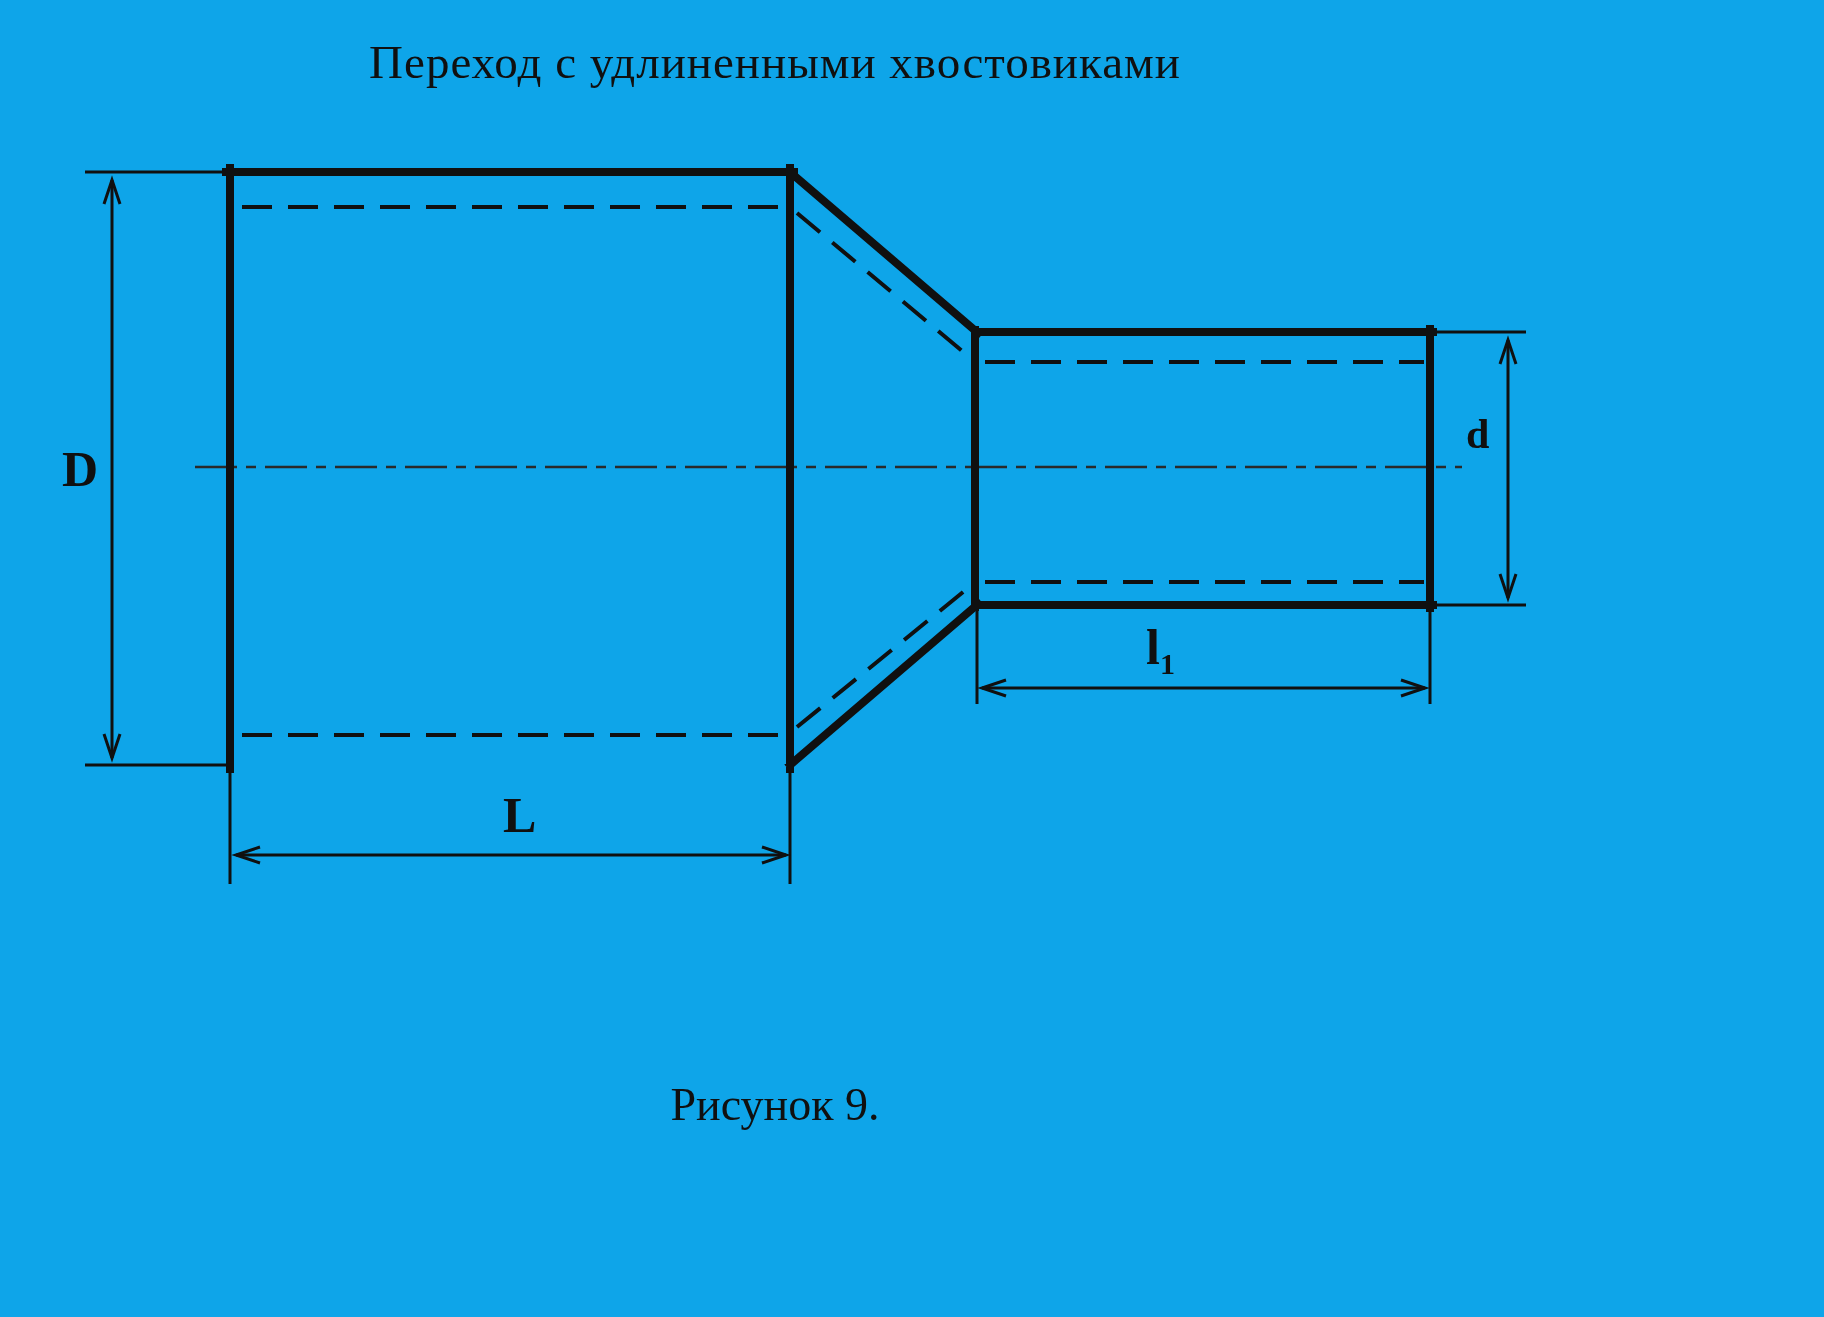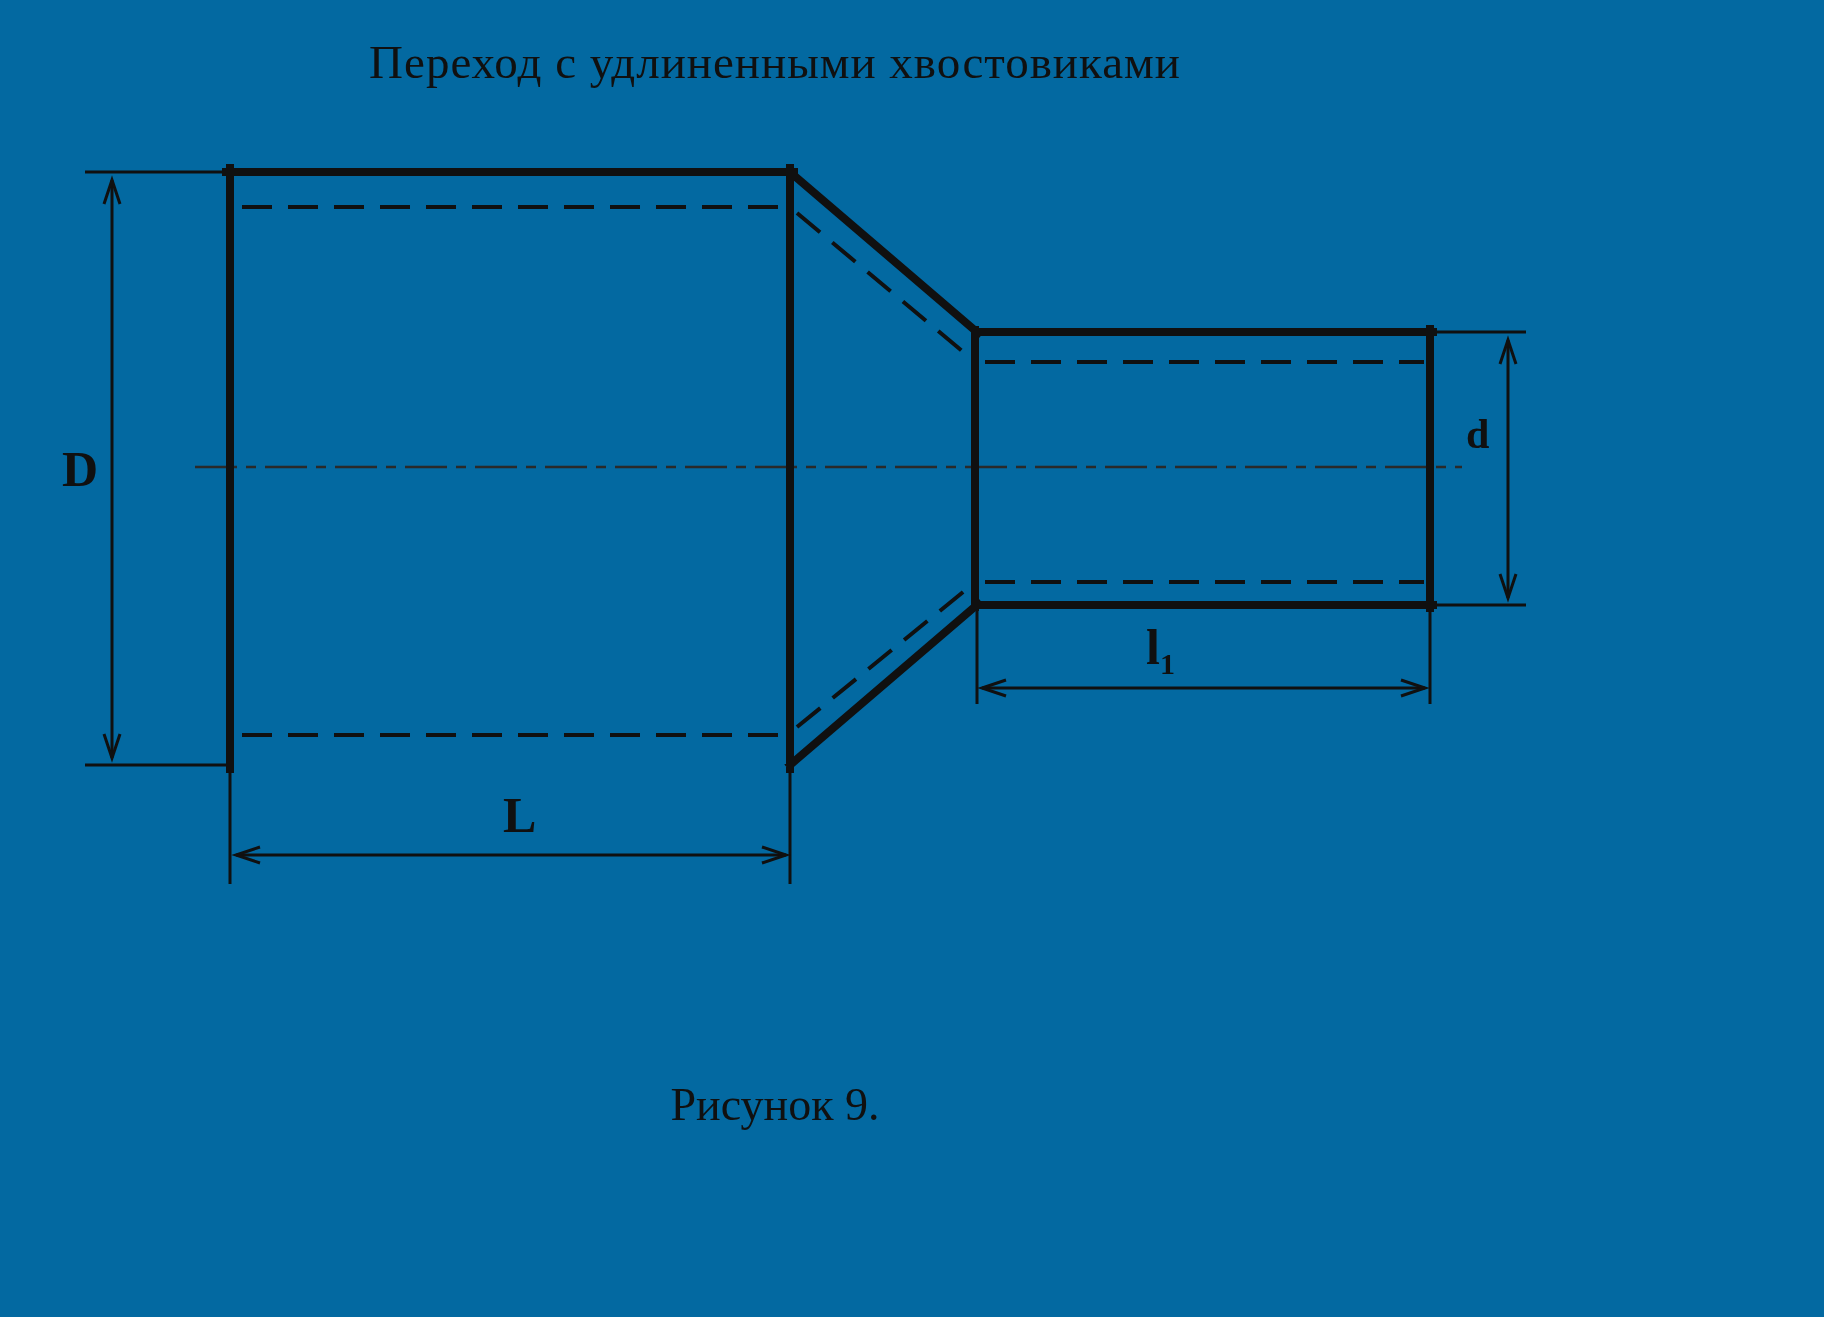--- a/index.html
+++ b/index.html
@@ -5,21 +5,21 @@
   html, body {
     margin: 0;
     padding: 0;
     background: #e8e8e6;
     font-family: "Liberation Serif", serif;
   }
   .page {
     position: relative;
     width: 1824px;
     height: 1317px;
-    background: #0369a1;
+    background: #0ea5e9;
     overflow: hidden;
   }
   svg {
     position: absolute;
     left: 0;
     top: 0;
     width: 1824px;
     height: 1317px;
     display: block;
   }

